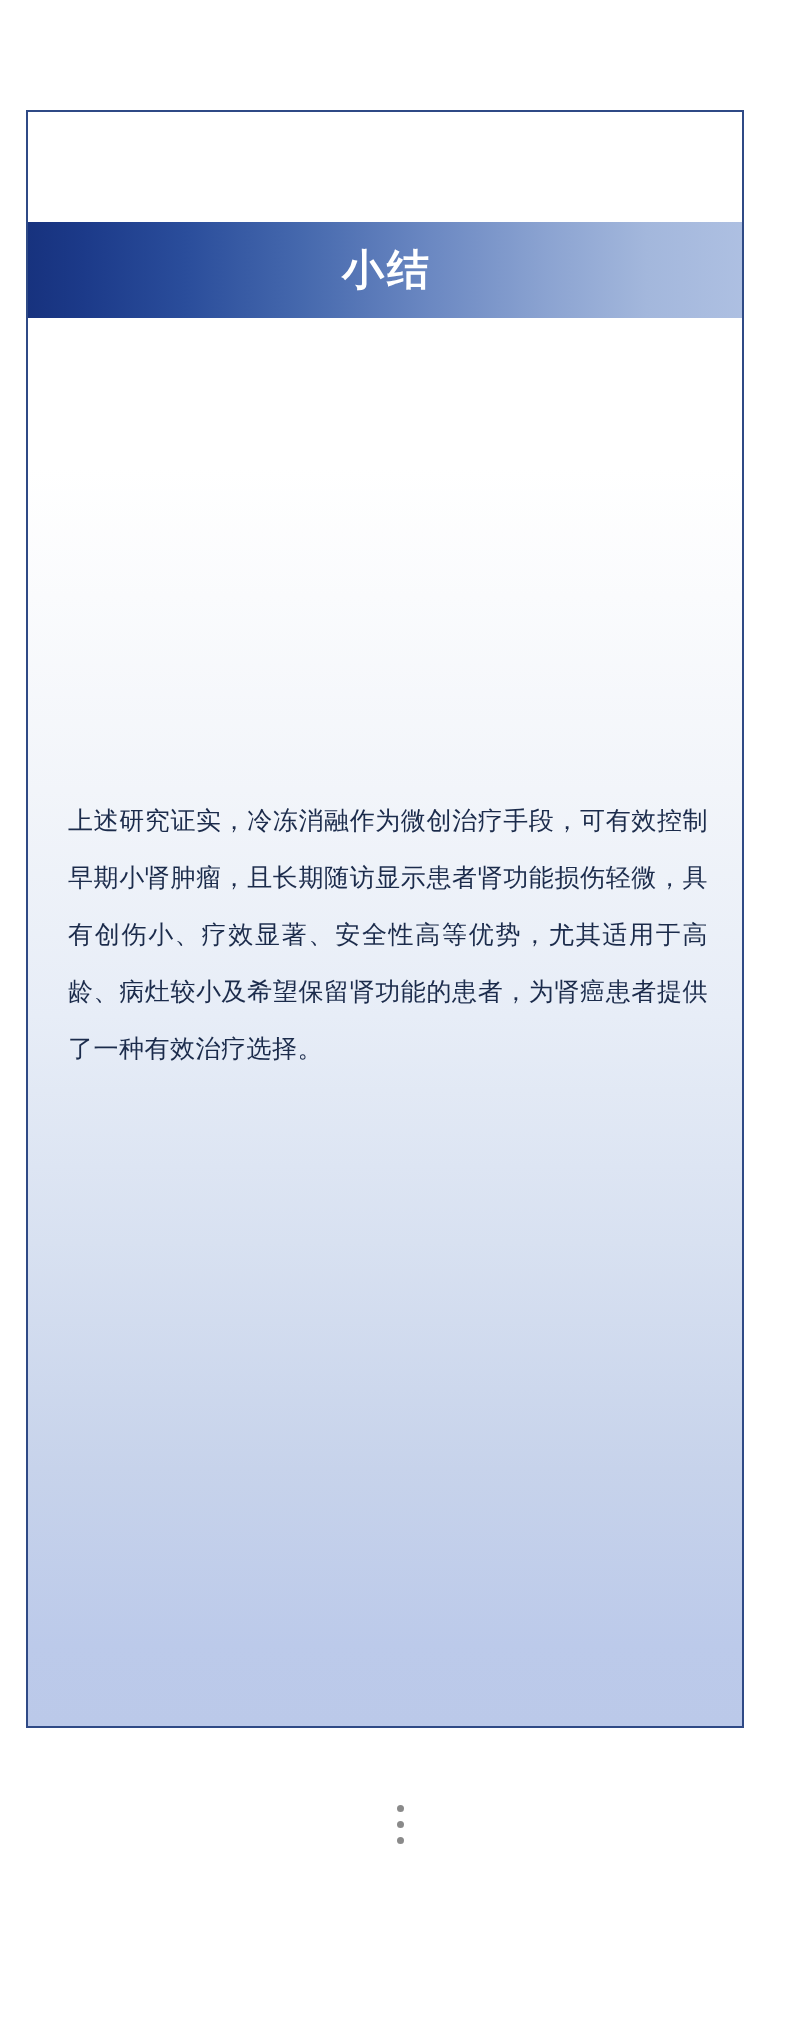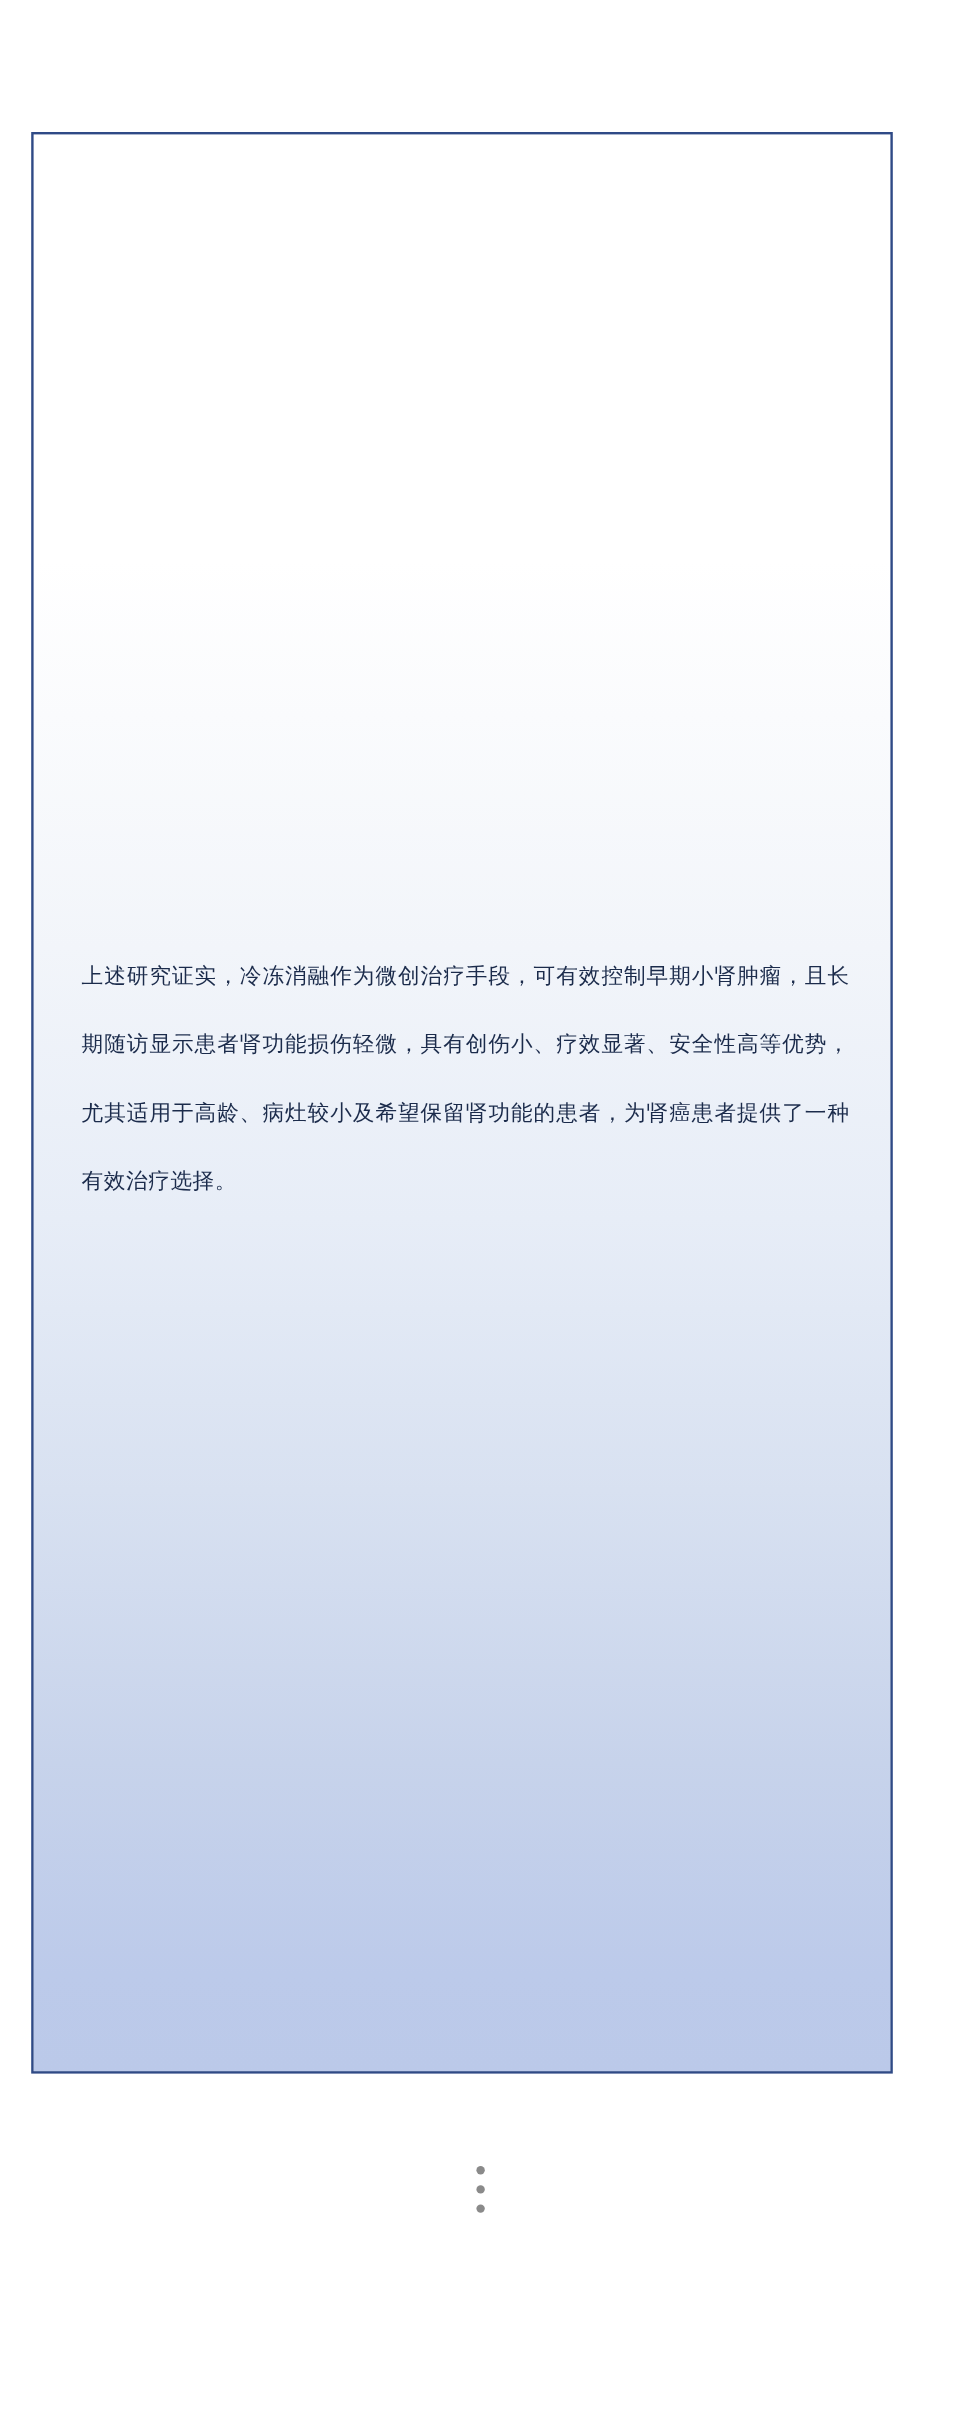--- a/index.html
+++ b/index.html
@@ -75,21 +75,21 @@
   }
 
   
   .body-wrap {
     position: absolute;
     left: 40px;
     top: 655px;
     width: 640px;
   }
   .body-text {
-    font-size: 18px;
+    font-size: 25px;
     line-height: 57px;
     color: #1b2b4b;
     letter-spacing: 0.5px;
     text-align: justify;
     text-justify: inter-character;
     font-weight: 500;
   }
 
   
   .more-dots {
@@ -110,20 +110,23 @@
     background: #8a8a8a;
   }
 </style>
 </head>
 <body>
 
 <div class="page">
 
   <div class="card">
 
+    <div class="title-band">
+      <div class="title-text">小结</div>
+    </div>
 
     <div class="body-wrap">
       <p class="body-text">上述研究证实，冷冻消融作为微创治疗手段，可有效控制早期小肾肿瘤，且长期随访显示患者肾功能损伤轻微，具有创伤小、疗效显著、安全性高等优势，尤其适用于高龄、病灶较小及希望保留肾功能的患者，为肾癌患者提供了一种有效治疗选择。</p>
     </div>
 
   </div>
 
   <div class="more-dots">
     <span></span>
     <span></span>

